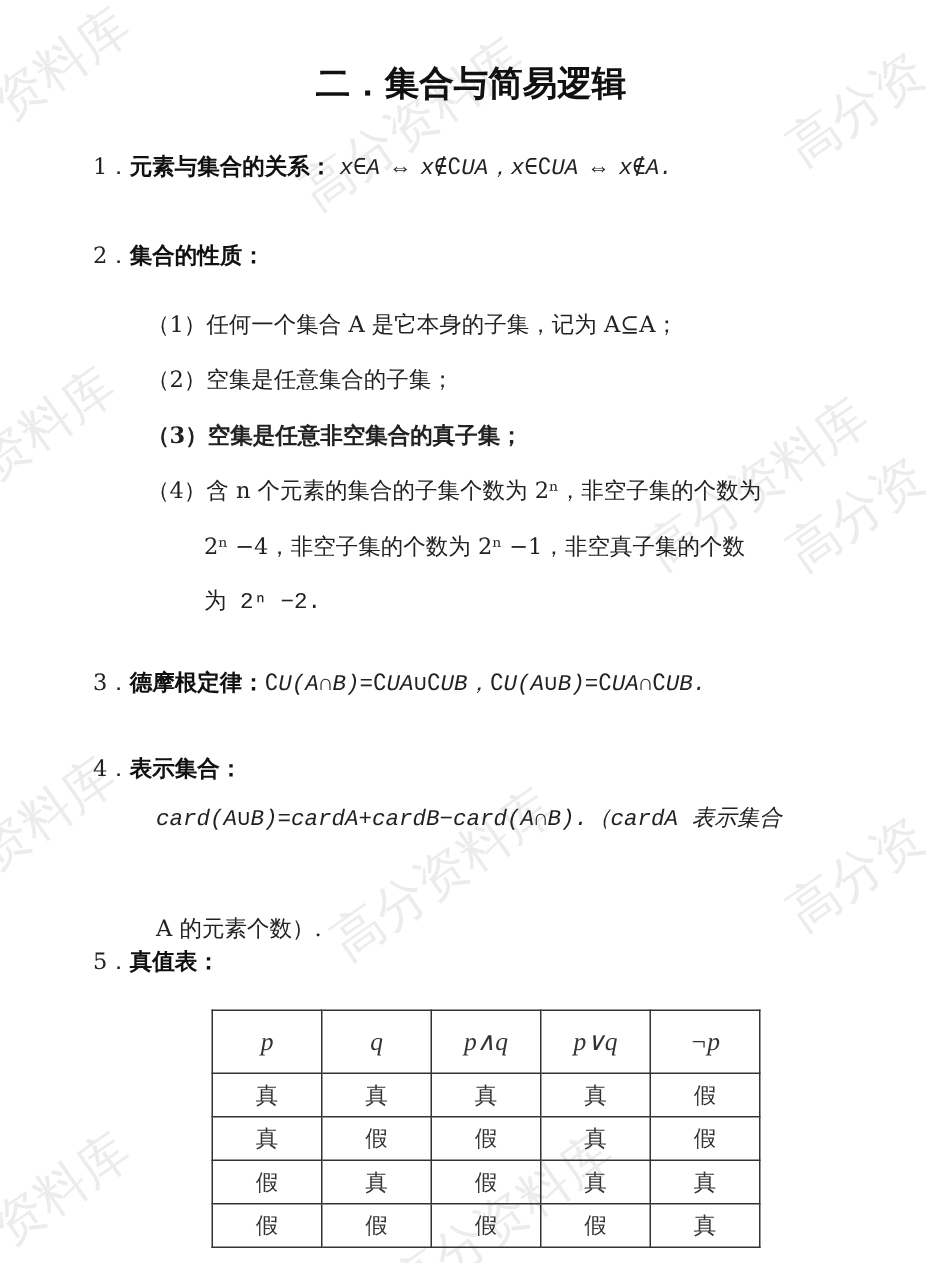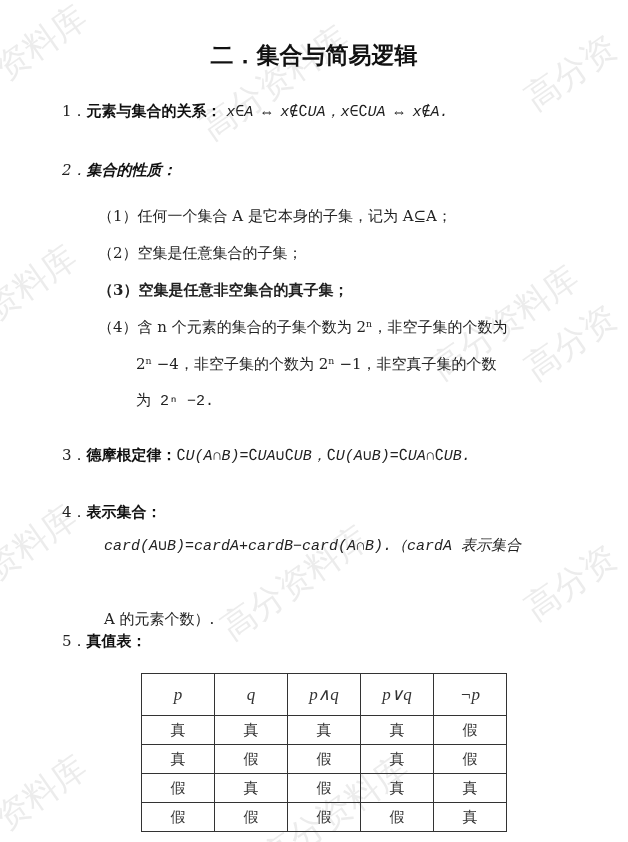--- a/index.html
+++ b/index.html
@@ -34,21 +34,21 @@
 <div class="wm" style="top:770px;left:-10px;">资料库</div>
 <div class="wm" style="top:790px;left:250px;">高分资料库</div>
 
 <div class="title">二．集合与简易逻辑</div>
 
 <div class="line" style="top:102px;left:62px;">
   <span>1．</span><span class="h">元素与集合的关系：</span>
   <span class="m">x∈A ⇔ x∉∁UA，x∈∁UA ⇔ x∉A.</span>
 </div>
 
-<div class="line" style="top:161px;left:62px;font-style:italic;">
+<div class="line" style="top:161px;left:62px;">
   <span>2．</span><span class="h">集合的性质：</span>
 </div>
 <div class="line" style="top:207px;left:98px;">
   <span>（1）</span><span>任何一个集合 A 是它本身的子集，记为 A⊆A；</span>
 </div>
 <div class="line" style="top:244px;left:98px;">
   <span>（2）</span><span>空集是任意集合的子集；</span>
 </div>
 <div class="line" style="top:281px;left:98px;font-weight:bold;">
   <span>（3）</span><span>空集是任意非空集合的真子集；</span>

